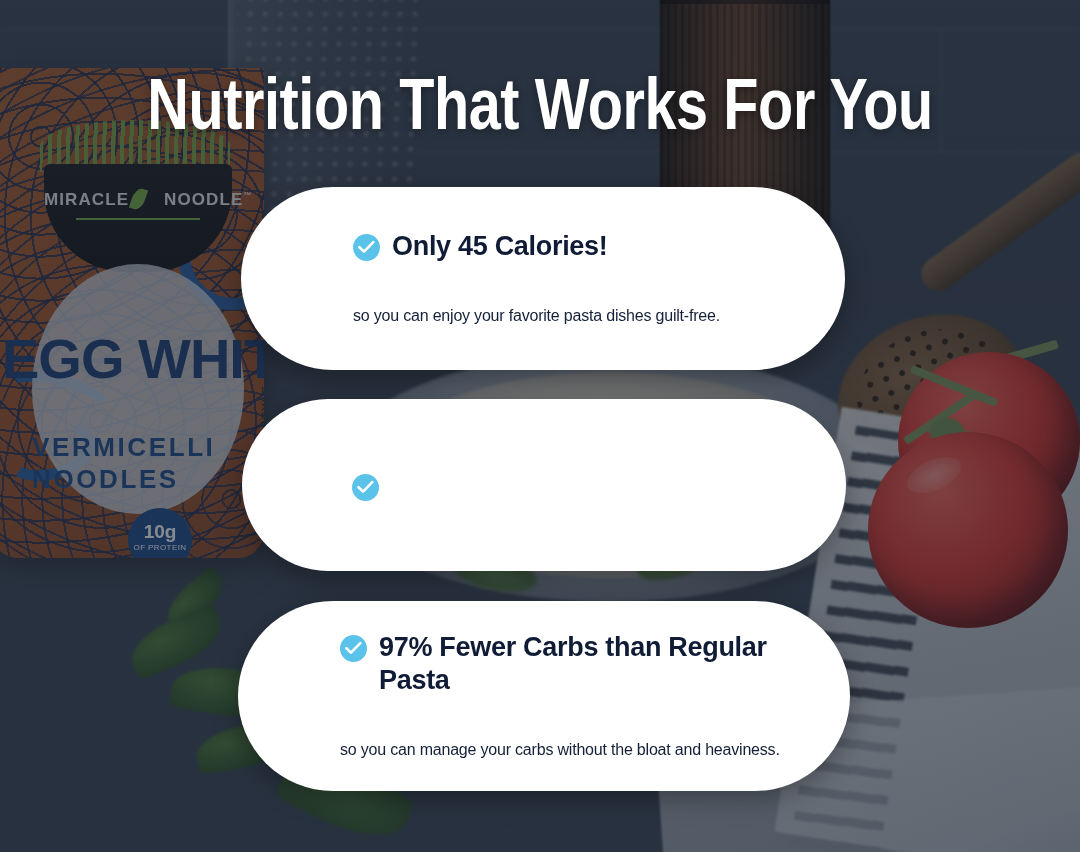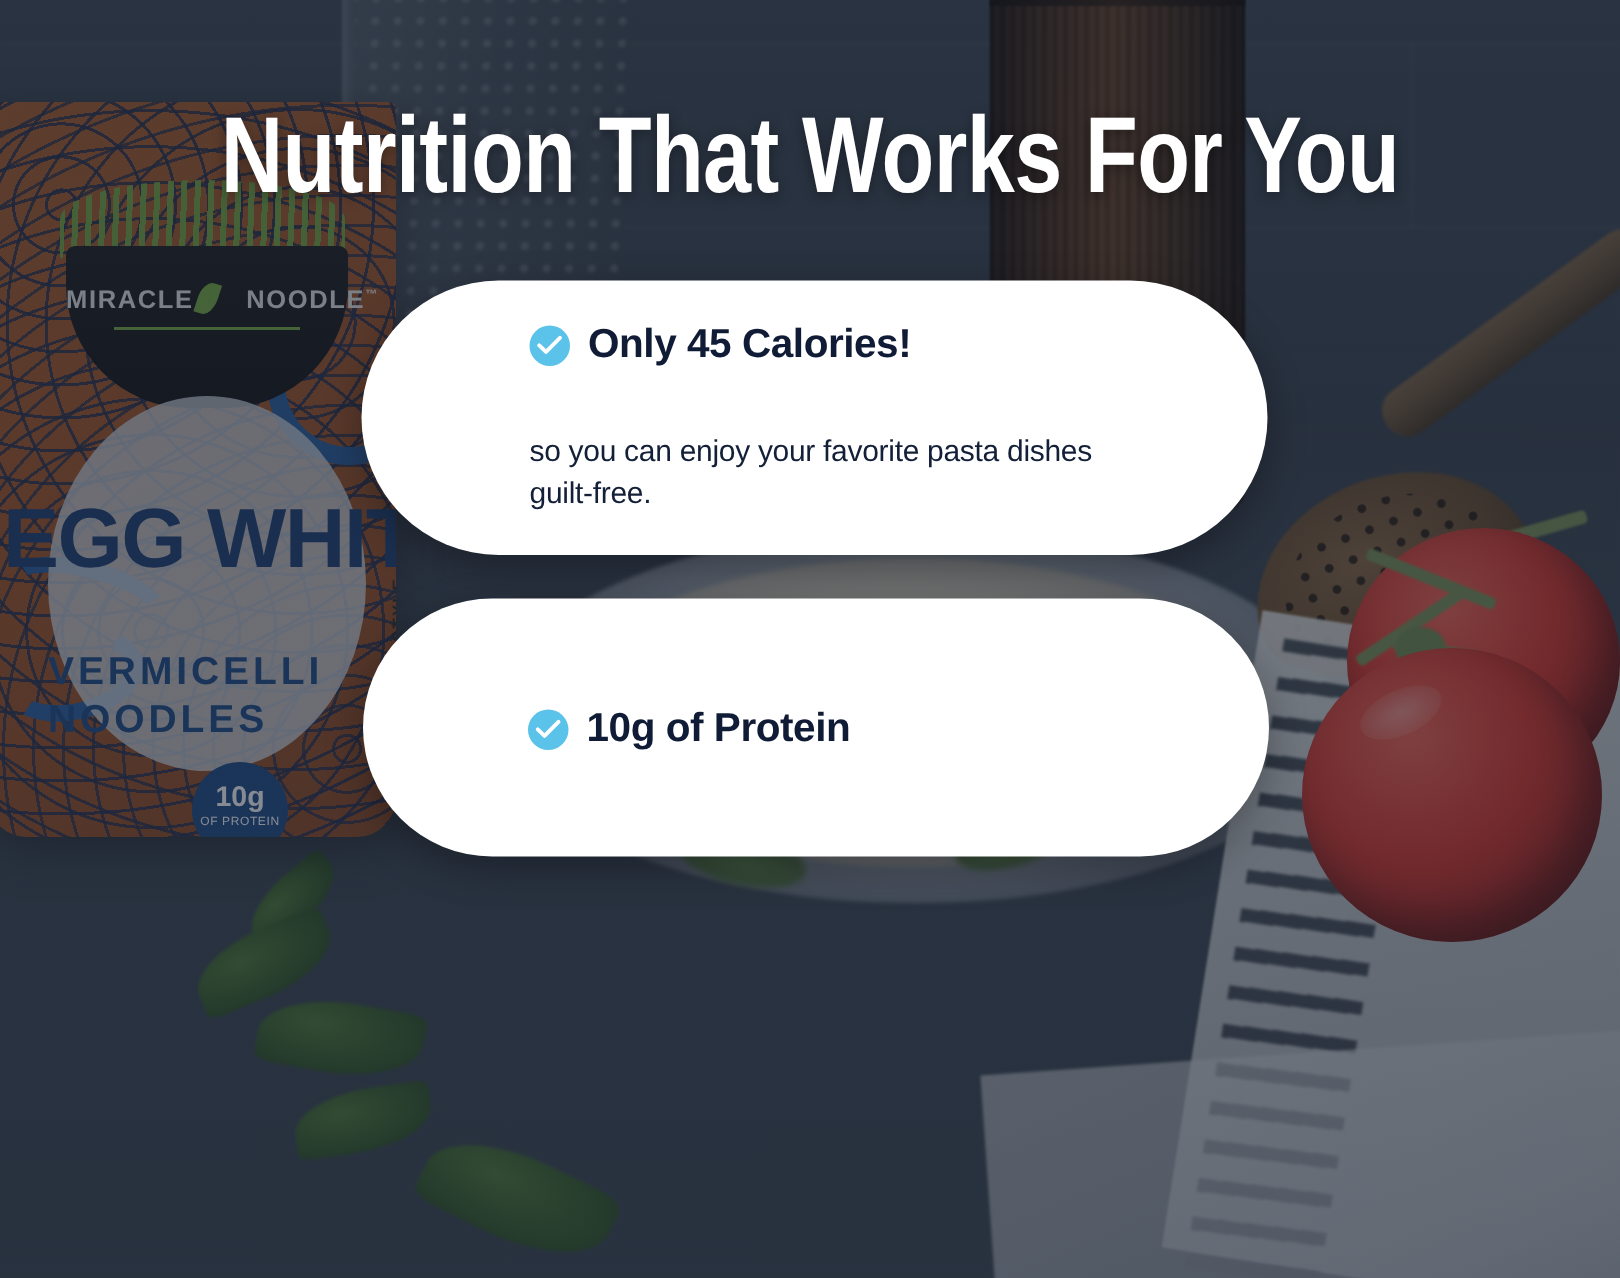--- a/index.html
+++ b/index.html
@@ -363,21 +363,21 @@
     background:#5bc2ea;
     position:relative;
     margin-top:4px;
   }
   .check svg { position:absolute; left:5px; top:6px; }
 
   .card-body {
     color:#132038;
     font-family:"Liberation Sans", sans-serif;
     font-weight:400;
-    font-size:20px;
+    font-size:16px;
     line-height:1.38;
     letter-spacing:-0.2px;
   }
   .card-1 .card-body { padding:10px 70px 0 112px; }
   .card-2 .card-body { padding:10px 70px 0 110px; }
   .card-3 .card-body { padding:10px 48px 0 102px; }
 </style>
 </head>
 <body>
 
@@ -473,18 +473,28 @@
     <div class="card-body">so you can enjoy your favorite pasta dishes guilt-free.</div>
   </div>
 
   <div class="card card-2">
     <div class="card-head">
       <span class="check">
         <svg width="17" height="15" viewBox="0 0 17 15" aria-hidden="true">
           <path d="M1.5 7.2 L6 11.6 L15.3 2.2" fill="none" stroke="#ffffff" stroke-width="2.6" stroke-linecap="round" stroke-linejoin="round"></path>
         </svg>
       </span>
-      <span>10g of Protein</span>
     </div>
   </div>
 
+  <div class="card card-3">
+    <div class="card-head">
+      <span class="check">
+        <svg width="17" height="15" viewBox="0 0 17 15" aria-hidden="true">
+          <path d="M1.5 7.2 L6 11.6 L15.3 2.2" fill="none" stroke="#ffffff" stroke-width="2.6" stroke-linecap="round" stroke-linejoin="round"></path>
+        </svg>
+      </span>
+      <span>97% Fewer Carbs than Regular Pasta</span>
+    </div>
+    <div class="card-body">so you can manage your carbs without the bloat and heaviness.</div>
+  </div>
 
 </div>
 
 </body></html>

